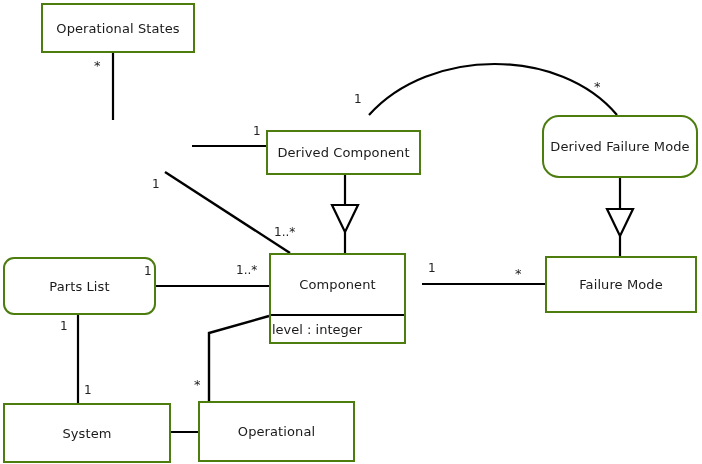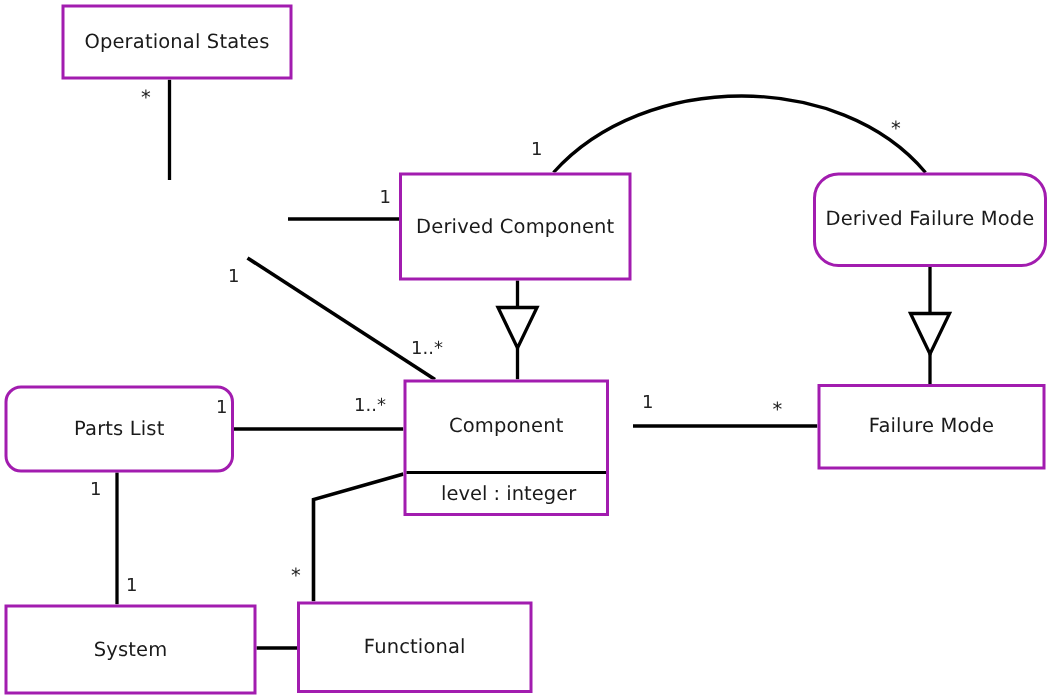--- a/index.html
+++ b/index.html
@@ -11,41 +11,41 @@
     position: relative;
     width: 702px;
     height: 464px;
     background: #ffffff;
     font-family: "DejaVu Sans", sans-serif;
     overflow: hidden;
   }
   .uml-class {
     position: absolute;
     box-sizing: border-box;
-    border: 2px solid #a21caf;
+    border: 2px solid #4d7c0f;
     background: #ffffff;
     display: flex;
     flex-direction: column;
     z-index: 5;
   }
   .uml-name {
     flex: 1 1 auto;
     display: flex;
     align-items: center;
     justify-content: center;
     font-size: 13px;
     color: #1a1a1a;
     letter-spacing: 0.1px;
     white-space: nowrap;
   }
   .uml-attrs {
     border-top: 2px solid #000000;
     display: flex;
     align-items: center;
-    padding-left: 23px;
+    padding-left: 1px;
     font-size: 13px;
     color: #1a1a1a;
     height: 26px;
     white-space: nowrap;
     text-align: center;
   }
   .mult {
     position: absolute;
     font-size: 12px;
     color: #222222;
@@ -87,21 +87,21 @@
 
     <path d="M 620 178 L 620 209 M 620 236 L 620 256" stroke="#000000" stroke-width="2.2" fill="none"></path>
     <path d="M 607 209 L 633 209 L 620 236 Z" stroke="#000000" stroke-width="2.2" fill="#ffffff"></path>
   </svg>
 
   <div class="uml-class" style="left: 41px; top: 3px; width: 154px; height: 50px;">
     <div class="uml-name">Operational States</div>
   </div>
 
 
-  <div class="uml-class" style="left: 266px; top: 115px; width: 155px; height: 72px;">
+  <div class="uml-class" style="left: 266px; top: 130px; width: 155px; height: 45px;">
     <div class="uml-name">Derived Component</div>
   </div>
 
   <div class="uml-class" style="left: 542px; top: 115px; width: 156px; height: 63px; border-radius: 17px;">
     <div class="uml-name">Derived Failure Mode</div>
   </div>
 
   <div class="uml-class" style="left: 3px; top: 257px; width: 153px; height: 58px; border-radius: 11px;">
     <div class="uml-name">Parts List</div>
   </div>
@@ -113,21 +113,21 @@
 
   <div class="uml-class" style="left: 545px; top: 256px; width: 152px; height: 57px;">
     <div class="uml-name">Failure Mode</div>
   </div>
 
   <div class="uml-class" style="left: 3px; top: 403px; width: 168px; height: 60px;">
     <div class="uml-name">System</div>
   </div>
 
   <div class="uml-class" style="left: 198px; top: 401px; width: 157px; height: 61px;">
-    <div class="uml-name">Functional</div>
+    <div class="uml-name">Operational</div>
   </div>
 
   <div class="mult star" style="left: 94px; top: 59px;">*</div>
   <div class="mult" style="left: 253px; top: 125px;">1</div>
   <div class="mult" style="left: 152px; top: 178px;">1</div>
   <div class="mult" style="left: 274px; top: 226px;">1..*</div>
   <div class="mult" style="left: 354px; top: 93px;">1</div>
   <div class="mult star" style="left: 594px; top: 80px;">*</div>
   <div class="mult" style="left: 144px; top: 265px;">1</div>
   <div class="mult" style="left: 236px; top: 264px;">1..*</div>

